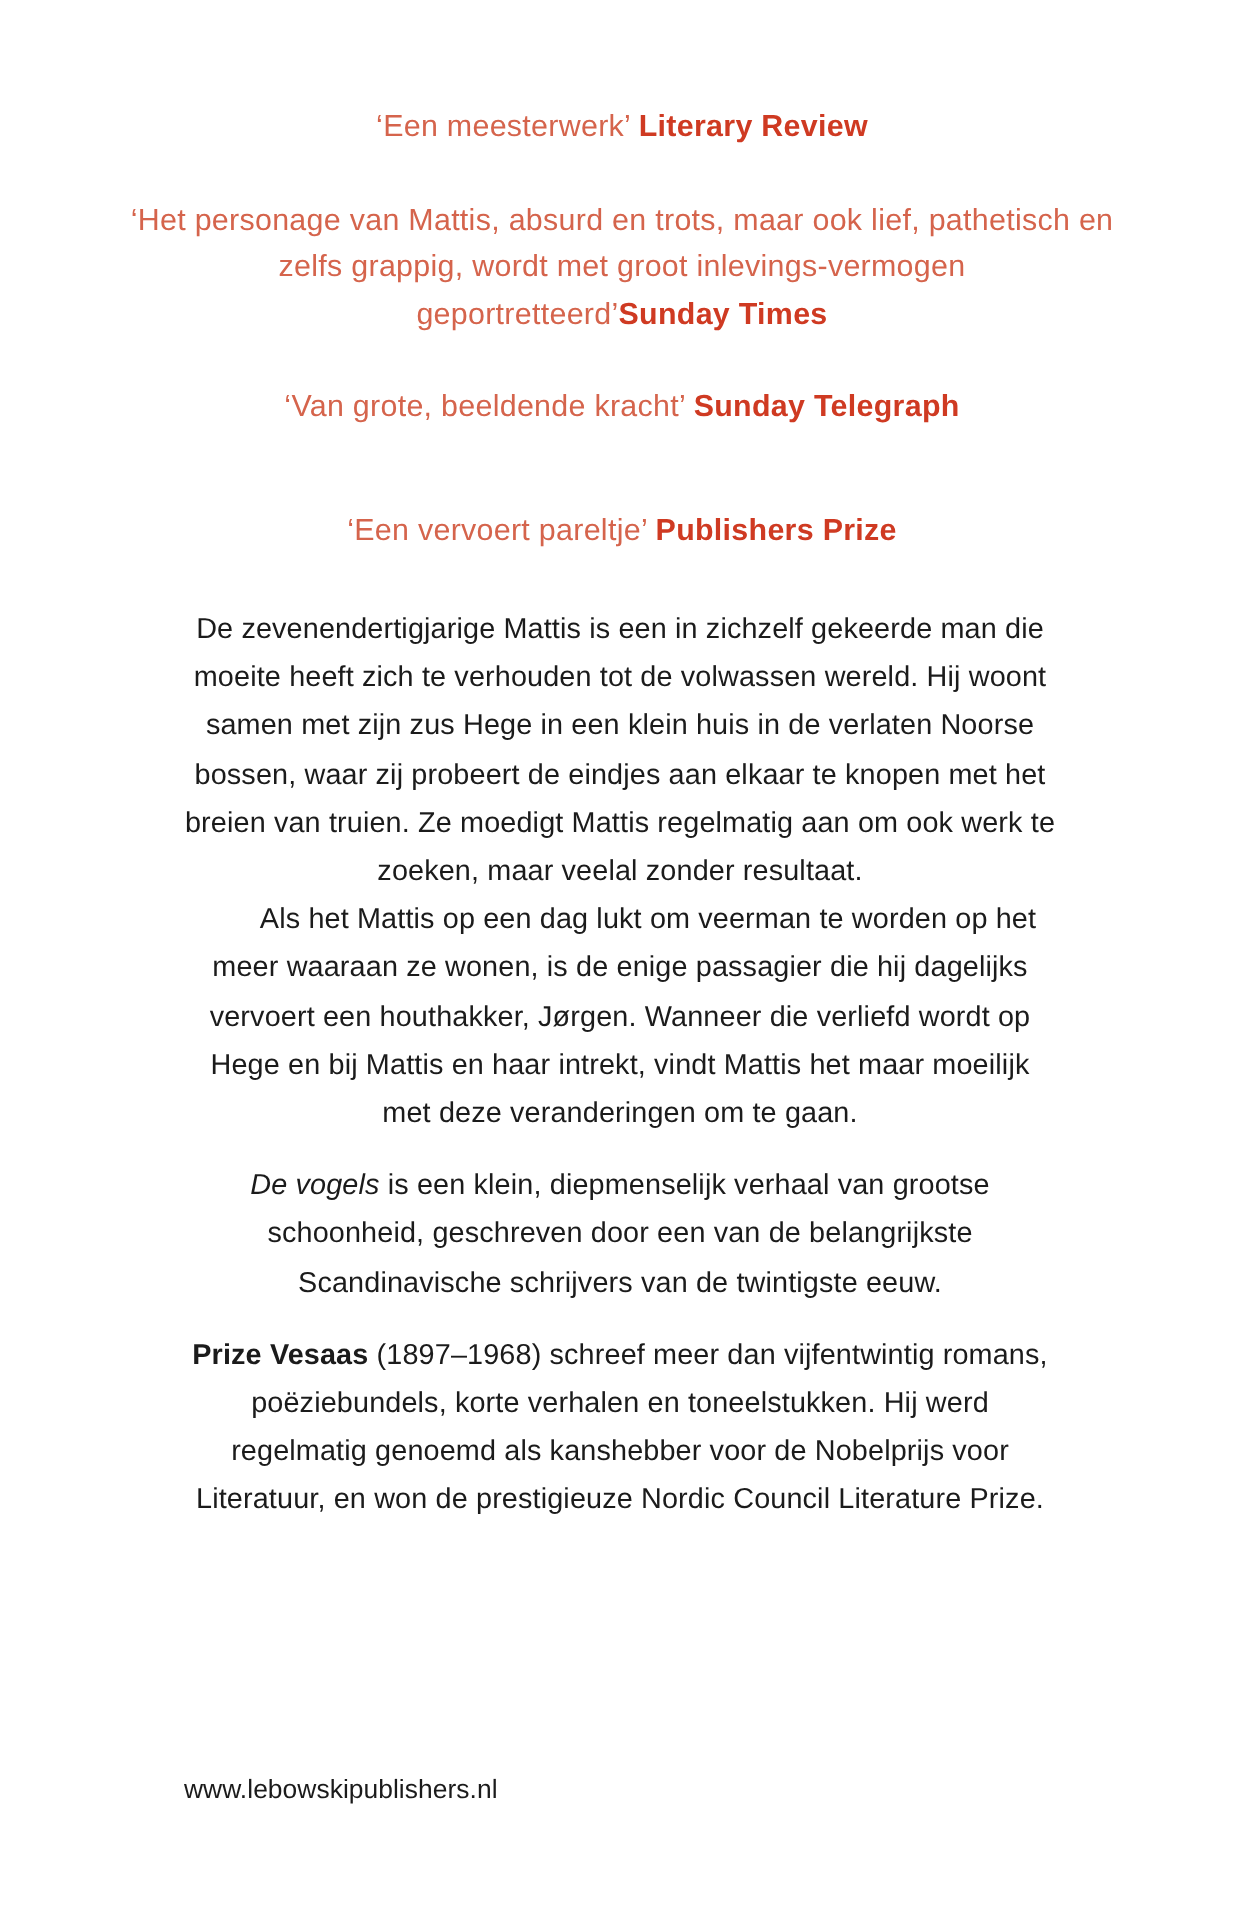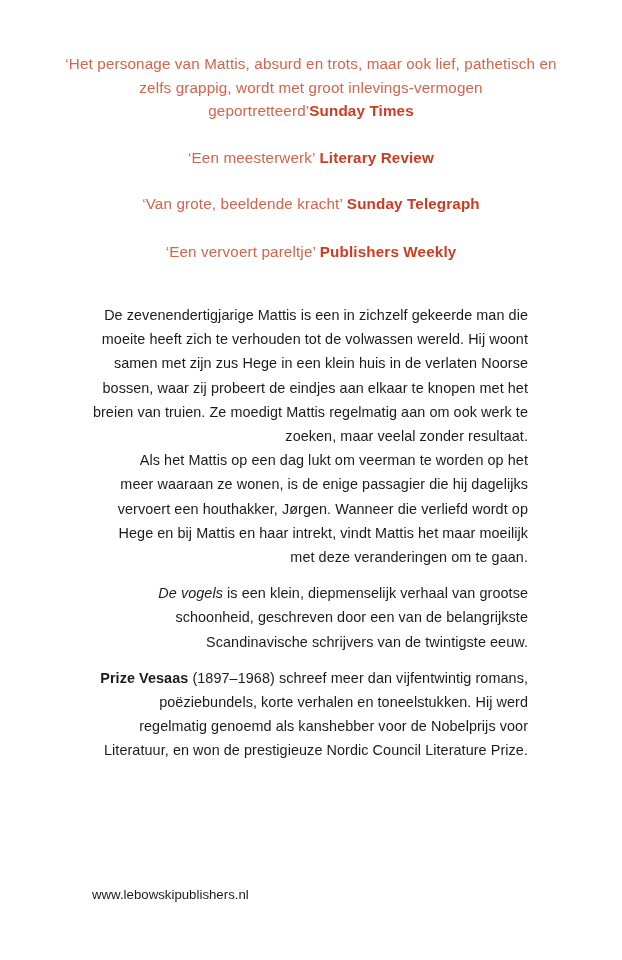--- a/index.html
+++ b/index.html
@@ -45,38 +45,38 @@
   .praise-quote:last-child {
     margin-bottom: 0;
   }
 
   .praise-quote .source {
     color: #cf3a22;
     font-weight: 700;
   }
 
   .praise-quote.q2 { margin-bottom: 23px; }
-  .praise-quote.q3 { margin-bottom: 24px; }
+  .praise-quote.q3 { margin-bottom: 38px; }
 
   
   .body-block {
     position: absolute;
     left: 92px;
     top: 303px;
     width: 436px;
   }
 
   .body-para {
     color: #1b1b1b;
     font-size: 14.4px;
     line-height: 24.2px;
     letter-spacing: 0.005em;
     margin: 0;
     padding: 0;
-    text-align: right;
+    text-align: center;
   }
 
   .body-para.indented {
     text-indent: 28px;
   }
 
   .body-para.spaced-before {
     margin-top: 12px;
   }
 
@@ -104,34 +104,34 @@
     text-align: center;
   }
 </style>
 </head>
 <body>
 
 <div class="page">
 
   <div class="praise-block">
 
+    <p class="praise-quote q2">
+      <span>‘Een meesterwerk’</span> <span class="source">Literary Review</span>
+    </p>
+
     <p class="praise-quote q1">
       <span>‘Het personage van Mattis, absurd en trots, maar ook lief, pathetisch en zelfs grappig, wordt met groot inlevings-vermogen geportretteerd’</span><span class="source">Sunday Times</span>
-    </p>
-
-    <p class="praise-quote q2">
-      <span>‘Een meesterwerk’</span> <span class="source">Literary Review</span>
     </p>
 
     <p class="praise-quote q3">
       <span>‘Van grote, beeldende kracht’</span> <span class="source">Sunday Telegraph</span>
     </p>
 
     <p class="praise-quote q4">
-      <span>‘Een vervoert pareltje’</span> <span class="source">Publishers Weekly</span>
+      <span>‘Een vervoert pareltje’</span> <span class="source">Publishers Prize</span>
     </p>
 
   </div>
 
   <div class="body-block">
 
     <p class="body-para">De zevenendertigjarige Mattis is een in zichzelf gekeerde man die moeite heeft zich te verhouden tot de volwassen wereld. Hij woont samen met zijn zus Hege in een klein huis in de verlaten Noorse bossen, waar zij probeert de eindjes aan elkaar te knopen met het breien van truien. Ze moedigt Mattis regelmatig aan om ook werk te zoeken, maar veelal zonder resultaat.</p>
 
     <p class="body-para indented">Als het Mattis op een dag lukt om veerman te worden op het meer waaraan ze wonen, is de enige passagier die hij dagelijks vervoert een houthakker, Jørgen. Wanneer die verliefd wordt op Hege en bij Mattis en haar intrekt, vindt Mattis het maar moeilijk met deze veranderingen om te gaan.</p>
 

